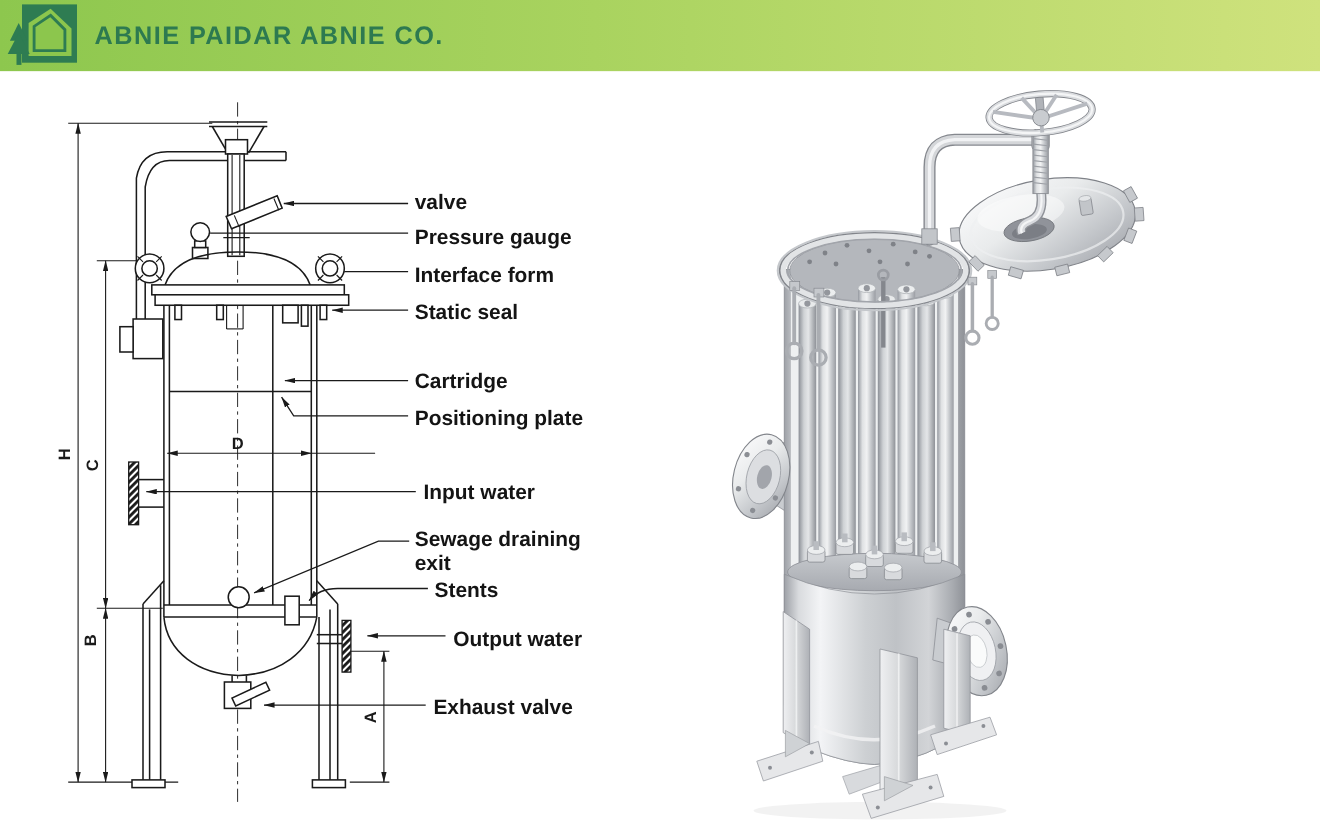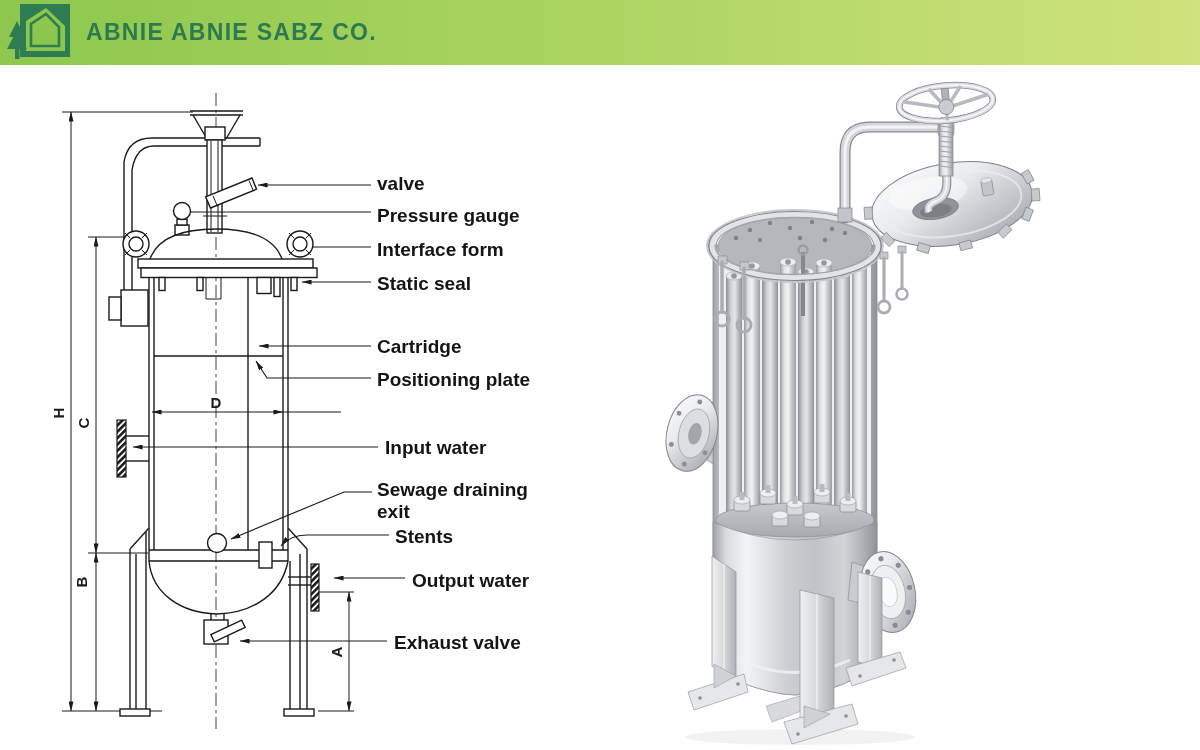--- a/index.html
+++ b/index.html
@@ -28,21 +28,21 @@
   <svg class="logo" width="80" height="63" viewBox="0 0 80 63">
     <rect x="17" y="3" width="50" height="53" fill="#2e7c52"></rect>
     <polygon points="23,50 23,20 43,7 62,25 62,50" fill="#8cc64d"></polygon>
     <polygon points="28,45 28,23 43,13 56,26 56,45" fill="#8cc64d" stroke="#2e7c52" stroke-width="2.6"></polygon>
     <g fill="#2e7c52">
       <polygon points="14,20 6,36 22,36"></polygon>
       <polygon points="14,29 4,48 24,48"></polygon>
       <rect x="12" y="47" width="4.5" height="11"></rect>
     </g>
   </svg>
-  <div class="brand">ABNIE ABNIE SABZ CO.</div>
+  <div class="brand">ABNIE PAIDAR ABNIE CO.</div>
 </div>
 
 <div class="stage">
 
 <svg width="640" height="685" viewBox="0 65 640 685" style="position:absolute;left:0;top:0">
   <defs>
     <marker id="ah" viewBox="0 0 12 6" refX="11.5" refY="3" markerWidth="10" markerHeight="5" orient="auto-start-reverse" markerUnits="userSpaceOnUse">
       <path d="M0,0 L12,3 L0,6 Z" fill="#1a1a1a"></path>
     </marker>
     <pattern id="hatch" width="4.5" height="4.5" patternUnits="userSpaceOnUse" patternTransform="rotate(45)">

